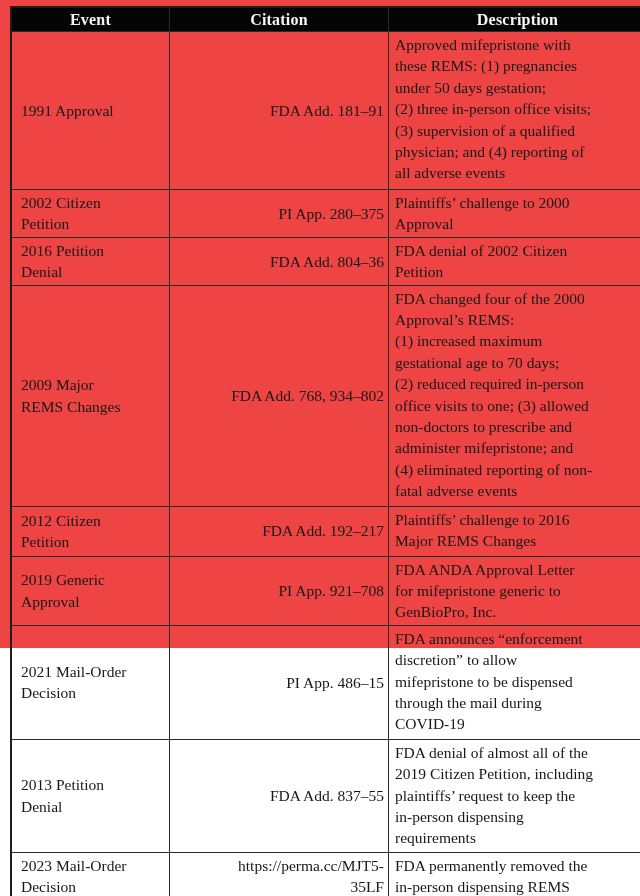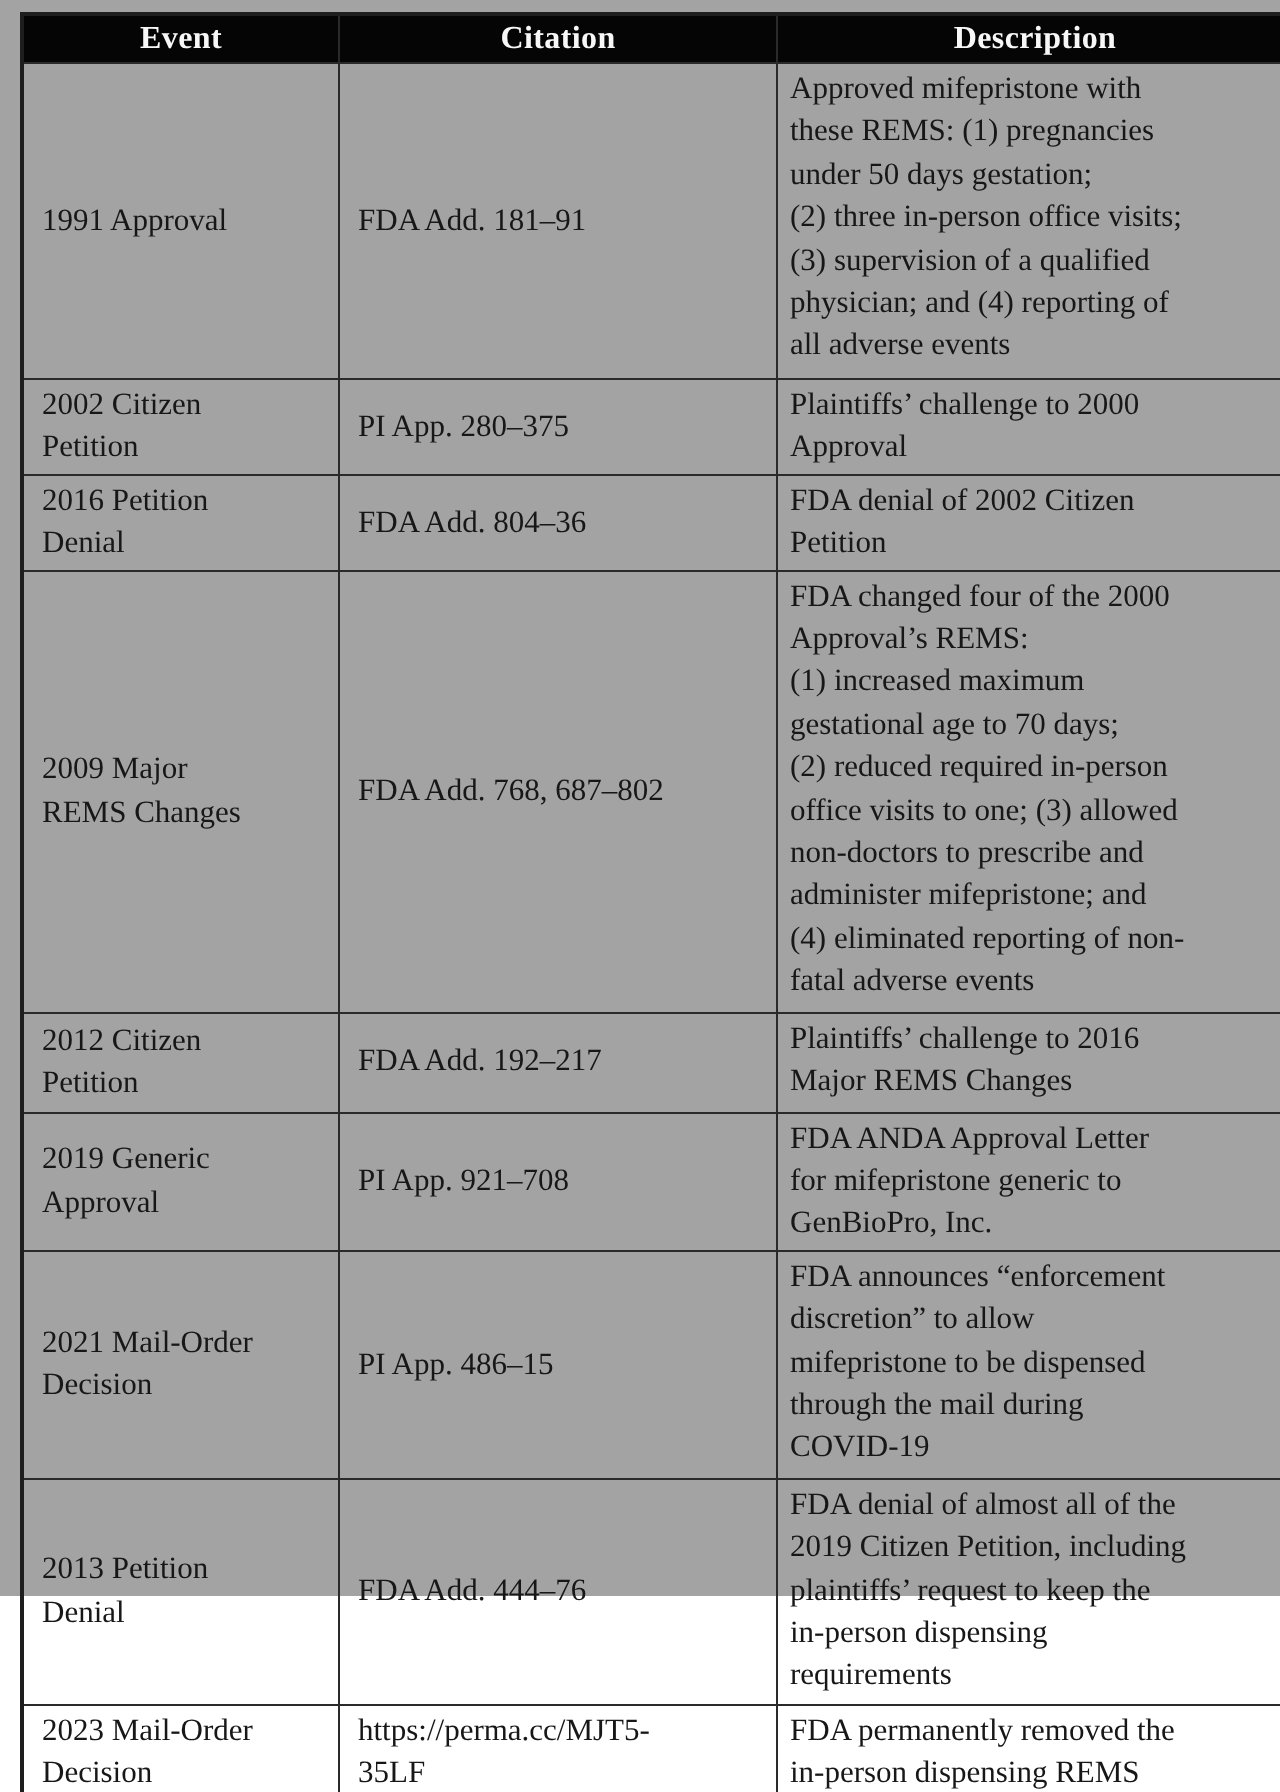--- a/index.html
+++ b/index.html
@@ -7,22 +7,22 @@
     padding: 0;
     background: #ffffff;
     width: 640px;
     height: 896px;
     overflow: hidden;
     font-family: "Liberation Serif", serif;
   }
   .page {
     position: relative;
     width: 640px;
-    height: 798px;
-    background: #a3a3a3;
+    height: 648px;
+    background: #ef4444;
     font-family: Liberation Serif, serif;
   }
   table.doc-table {
     position: absolute;
     left: 10px;
     top: 6px;
     width: 620px;
     border-collapse: collapse;
     table-layout: fixed;
     border: 2px solid #1e1e1e;
@@ -51,20 +51,21 @@
   }
   td.event {
     width: 153px;
     vertical-align: middle;
     padding: 2px 4px 2px 9px;
   }
   td.citation {
     width: 214px;
     vertical-align: middle;
     padding: 2px 4px 2px 9px;
+    text-align: right;
   }
   td.description {
     width: 253px;
     vertical-align: top;
     padding: 2px 2px 2px 6px;
   }
 </style>
 </head>
 <body>
 
@@ -99,21 +100,21 @@
         <tr style="height: 45px;">
           <td class="event">2016 Petition
 Denial</td>
           <td class="citation">FDA Add. 804–36</td>
           <td class="description">FDA denial of 2002 Citizen
 Petition</td>
         </tr>
         <tr style="height: 221px;">
           <td class="event">2009 Major
 REMS Changes</td>
-          <td class="citation">FDA Add. 768, 687–802</td>
+          <td class="citation">FDA Add. 768, 934–802</td>
           <td class="description">FDA changed four of the 2000
 Approval’s REMS:
 (1) increased maximum
 gestational age to 70 days;
 (2) reduced required in-person
 office visits to one; (3) allowed
 non-doctors to prescribe and
 administer mifepristone; and
 (4) eliminated reporting of non-
 fatal adverse events</td>
@@ -139,21 +140,21 @@
           <td class="citation">PI App. 486–15</td>
           <td class="description">FDA announces “enforcement
 discretion” to allow
 mifepristone to be dispensed
 through the mail during
 COVID-19</td>
         </tr>
         <tr style="height: 113px;">
           <td class="event">2013 Petition
 Denial</td>
-          <td class="citation">FDA Add. 444–76</td>
+          <td class="citation">FDA Add. 837–55</td>
           <td class="description">FDA denial of almost all of the
 2019 Citizen Petition, including
 plaintiffs’ request to keep the
 in-person dispensing
 requirements</td>
         </tr>
         <tr style="height: 47px;">
           <td class="event">2023 Mail-Order
 Decision</td>
           <td class="citation">https://perma.cc/MJT5-

